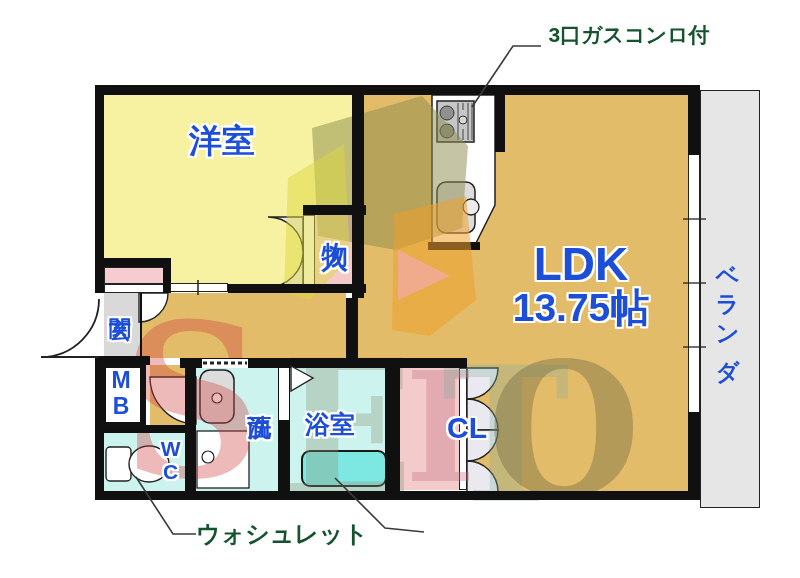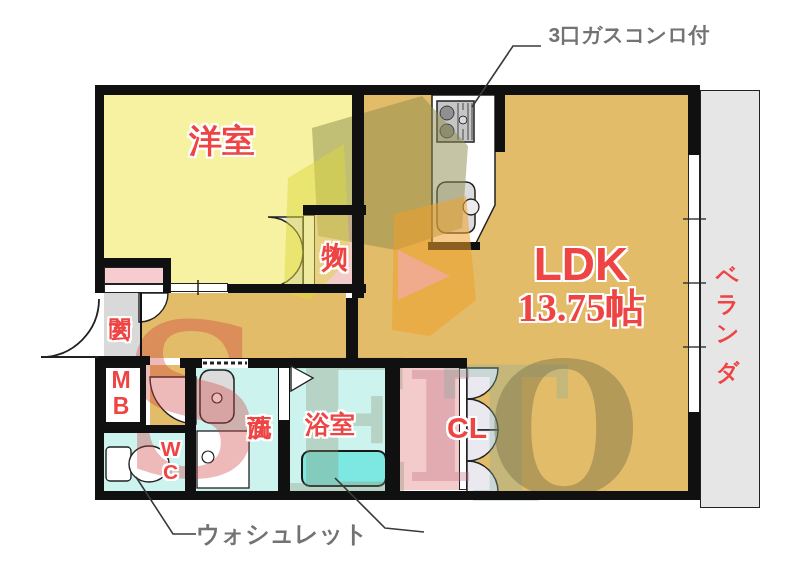--- a/index.html
+++ b/index.html
@@ -1,25 +1,25 @@
 <!DOCTYPE html>
 <html><head>
 <meta charset="utf-8">
 <style>
   html,body{margin:0;padding:0;background:#fff;}
   #stage{position:relative;width:800px;height:578px;background:#fff;overflow:hidden;
          font-family:"Liberation Sans","DejaVu Sans",sans-serif;}
   .floor{position:absolute;}
   .wall{position:absolute;background:#101010;}
-  .lbl{position:absolute;font-weight:bold;color:#ef4444;line-height:1.05;
+  .lbl{position:absolute;font-weight:bold;color:#1d4ed8;line-height:1.05;
        text-shadow:-2px -2px 0 #fff,2px -2px 0 #fff,-2px 2px 0 #fff,2px 2px 0 #fff,
                    0 -2px 0 #fff,0 2px 0 #fff,-2px 0 0 #fff,2px 0 0 #fff;
        white-space:nowrap;}
   .vert{writing-mode:vertical-rl;text-orientation:upright;letter-spacing:2px;}
-  .note{position:absolute;font-weight:bold;color:#737373;line-height:1.12;white-space:nowrap;}
+  .note{position:absolute;font-weight:bold;color:#14532d;line-height:1.12;white-space:nowrap;}
   svg{position:absolute;left:0;top:0;pointer-events:none;}
   .wm-letter{position:absolute;font-family:"DejaVu Serif","Liberation Serif",serif;
              font-weight:bold;line-height:1;transform-origin:left top;}
 </style>
 </head>
 <body>
 
 <div id="stage">
 
   <div class="floor" style="left:104px;top:95px;width:248px;height:189px;background:#F7F2A2;"></div>
@@ -158,21 +158,21 @@
     <polyline points="136,477 173,534 196,534" fill="none" stroke="#3a3a3a" stroke-width="1.6"></polyline>
     <polyline points="335,478 385,528 424,532" fill="none" stroke="#3a3a3a" stroke-width="1.6"></polyline>
   </svg>
 
   <div class="lbl" style="left:122px;top:124px;width:200px;text-align:center;font-size:33px;">
     <div>洋室</div>
   </div>
 
   <div class="lbl" style="left:486px;top:240px;width:190px;text-align:center;">
     <div style="font-size:46px;">LDK</div>
-    <div style="font-size:39px;font-family:Liberation Serif, serif;">13.75帖</div>
+    <div style="font-size:39px;">13.75帖</div>
   </div>
 
   <div class="lbl vert" style="left:321px;top:221px;font-size:26px;">物入</div>
 
   <div class="lbl vert" style="left:109px;top:299px;font-size:22px;">玄関</div>
 
   <div class="lbl vert" style="left:109px;top:367px;font-size:23px;letter-spacing:0;">MB</div>
 
   <div class="lbl vert" style="left:159px;top:437px;font-size:21px;letter-spacing:0;">WC</div>
 

